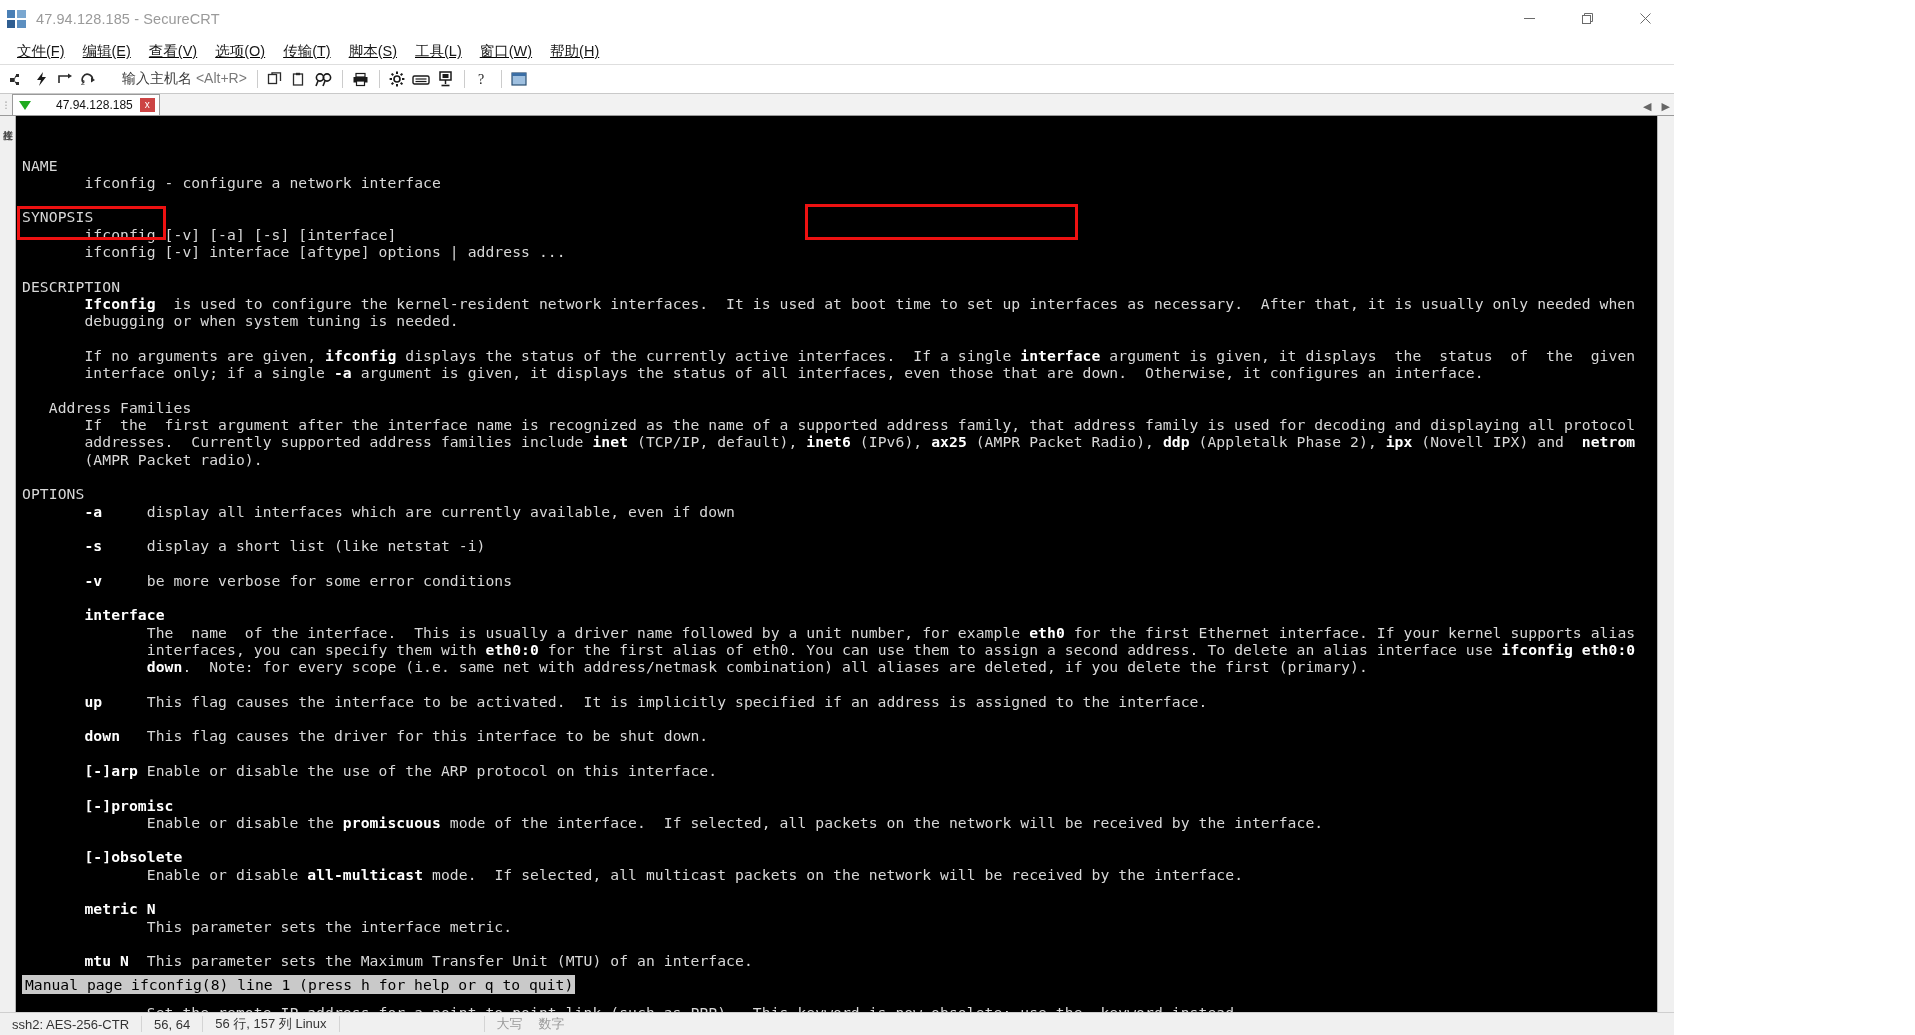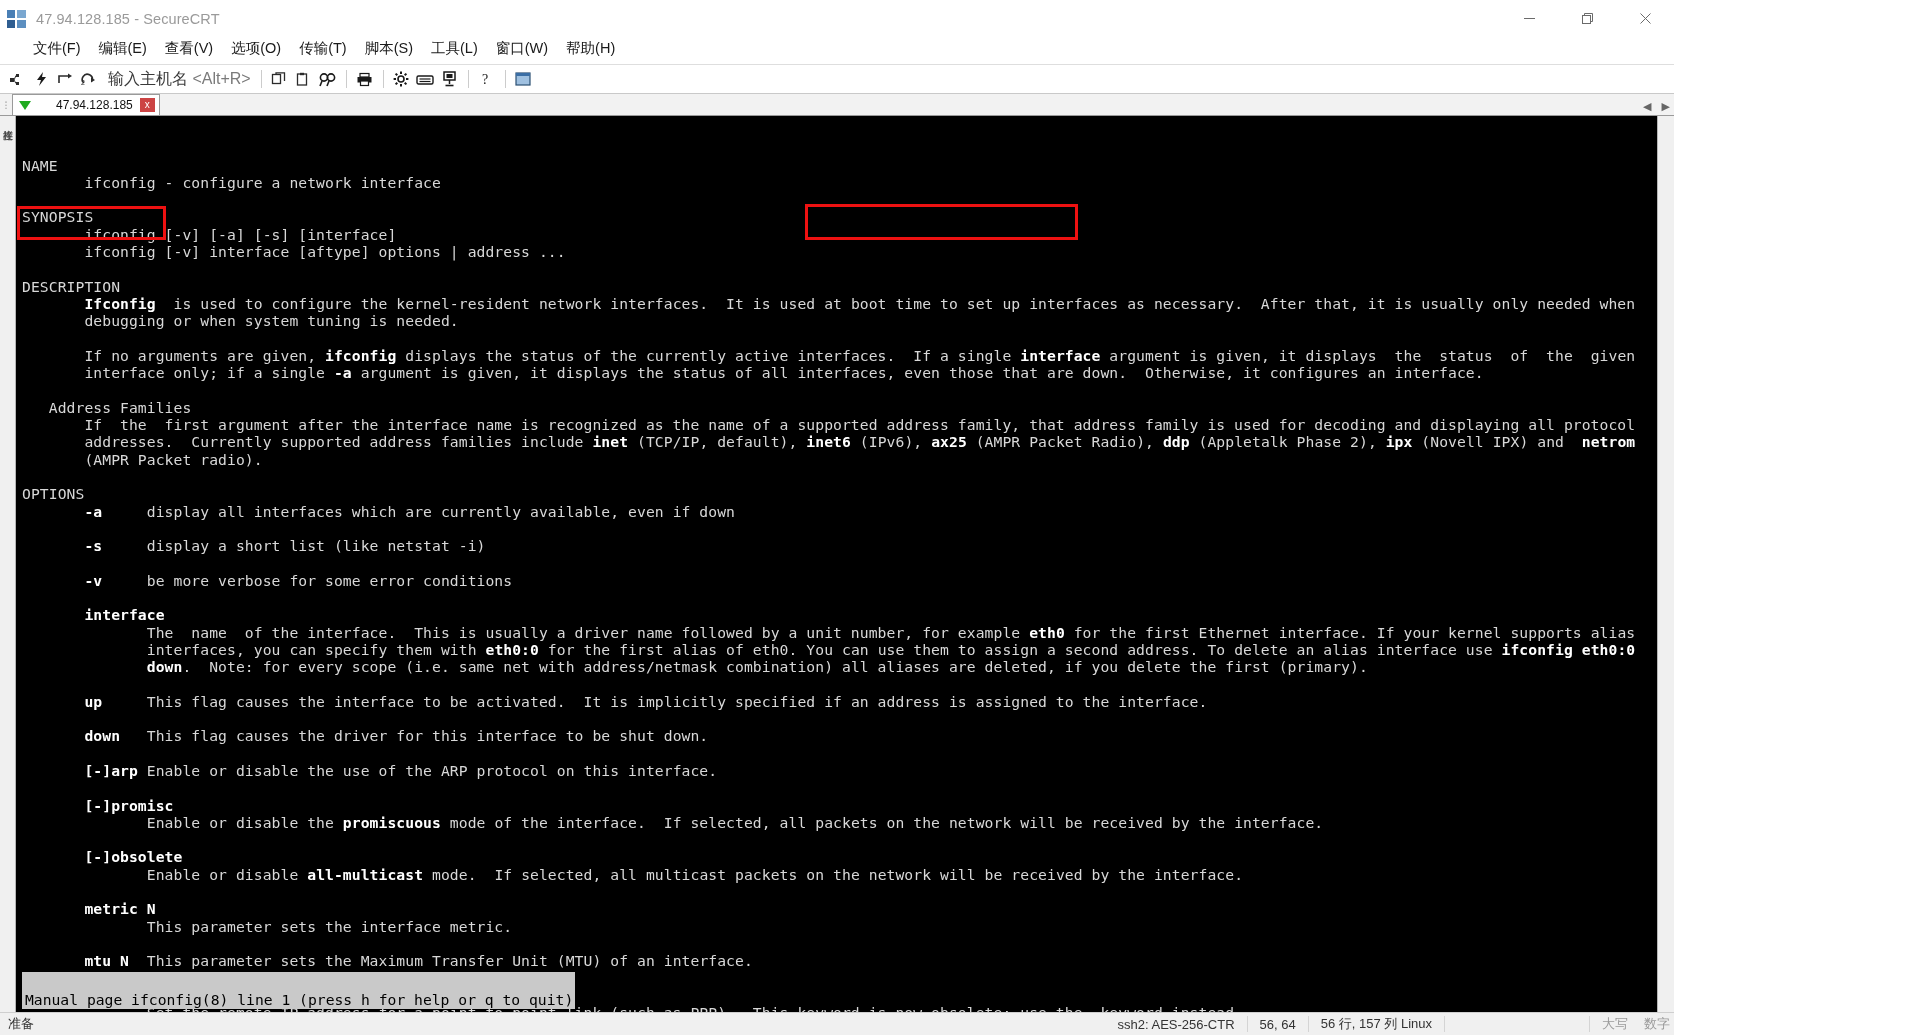--- a/index.html
+++ b/index.html
@@ -70,23 +70,24 @@
     color: #6b6b6b;
   }
   .win-btn svg { display:block; }
 
   
   .menubar {
     height: 27px;
     min-height: 27px;
     background: #ffffff;
     display: flex;
-    align-items: flex-start;
-    padding-left: 24px;
+    align-items: flex-end;
+    padding-left: 8px;
     border-bottom: 1px solid #dedede;
+    text-decoration: underline;
   }
   .menu-item {
     font-size: 14.5px;
     color: #1a1a1a;
     padding: 2px 9px 3px 9px;
     white-space: nowrap;
     font-family: "Liberation Sans", sans-serif;
   }
 
   
@@ -108,23 +109,23 @@
     margin-right: 1px;
     color: #2b2b2b;
   }
   .tb-sep {
     width: 1px;
     height: 18px;
     background: #cccccc;
     margin: 0 6px;
   }
   .hostfield {
-    font-size: 16px;
+    font-size: 14px;
     color: #3a3a3a;
-    margin-left: 6px;
+    margin-left: 20px;
     margin-right: 4px;
     white-space: nowrap;
     font-family: "Liberation Sans", sans-serif;
   }
   .hostfield .hint { color: #7a7a7a; }
   .tb-spacer { flex: 1; }
 
   
   .tabstrip {
     height: 21px;
@@ -221,27 +222,27 @@
     letter-spacing: 0.07px;
   }
   .term-inner b { color: #ffffff; font-weight: bold; }
   .hdr-row {
     display: block;
     white-space: pre;
   }
   .status-line {
     position: absolute;
     left: 6px;
-    bottom: 3px;
+    bottom: 18px;
     font-family: "DejaVu Sans Mono", "Liberation Mono", monospace;
     font-size: 14.7px;
     line-height: 17px;
     background: #c9c9c9;
     color: #000000;
-    padding: 19px 2px 1px 3px;
+    padding: 1px 2px 1px 3px;
     white-space: pre;
   }
   .term-scrollbar {
     width: 16px;
     background: #f0f0f0;
     border-left: 1px solid #b5b5b5;
     flex: none;
     position: relative;
   }
 
@@ -509,21 +510,20 @@
       <div class="status-line">Manual page ifconfig(8) line 1 (press h for help or q to quit)</div>
 
       <div class="redbox" style="left:1px;  top:90px; width:149px; height:34px;"></div>
       <div class="redbox" style="left:789px; top:88px; width:273px; height:36px;"></div>
     </div>
 
     <div class="term-scrollbar"></div>
   </div>
 
   <div class="statusbar">
-    <div class="sb-left">准备</div>
     <div class="sb-cell first">ssh2: AES-256-CTR</div>
     <div class="sb-cell">56, 64</div>
     <div class="sb-cell">56 行, 157 列 Linux</div>
     <div class="sb-cell" style="width:120px"></div>
     <div class="sb-cell sb-dim">大写</div>
     <div class="sb-cell sb-dim" style="border-left:none;padding-left:4px;padding-right:4px">数字</div>
   </div>
 
 </div>
 

